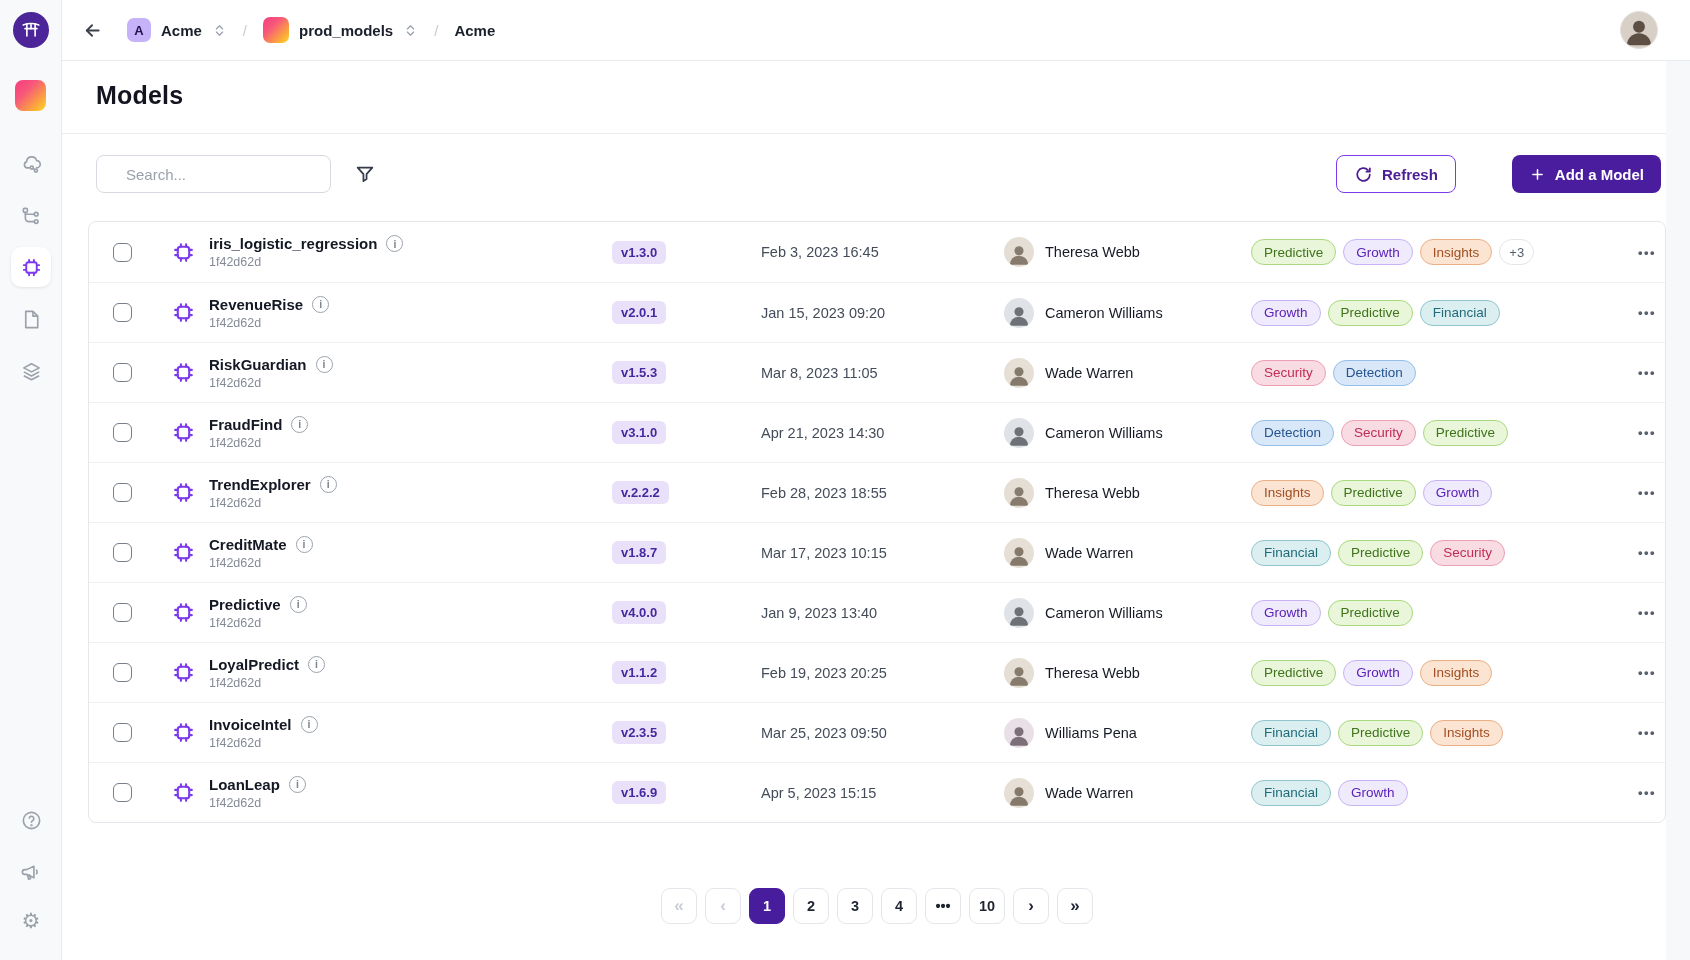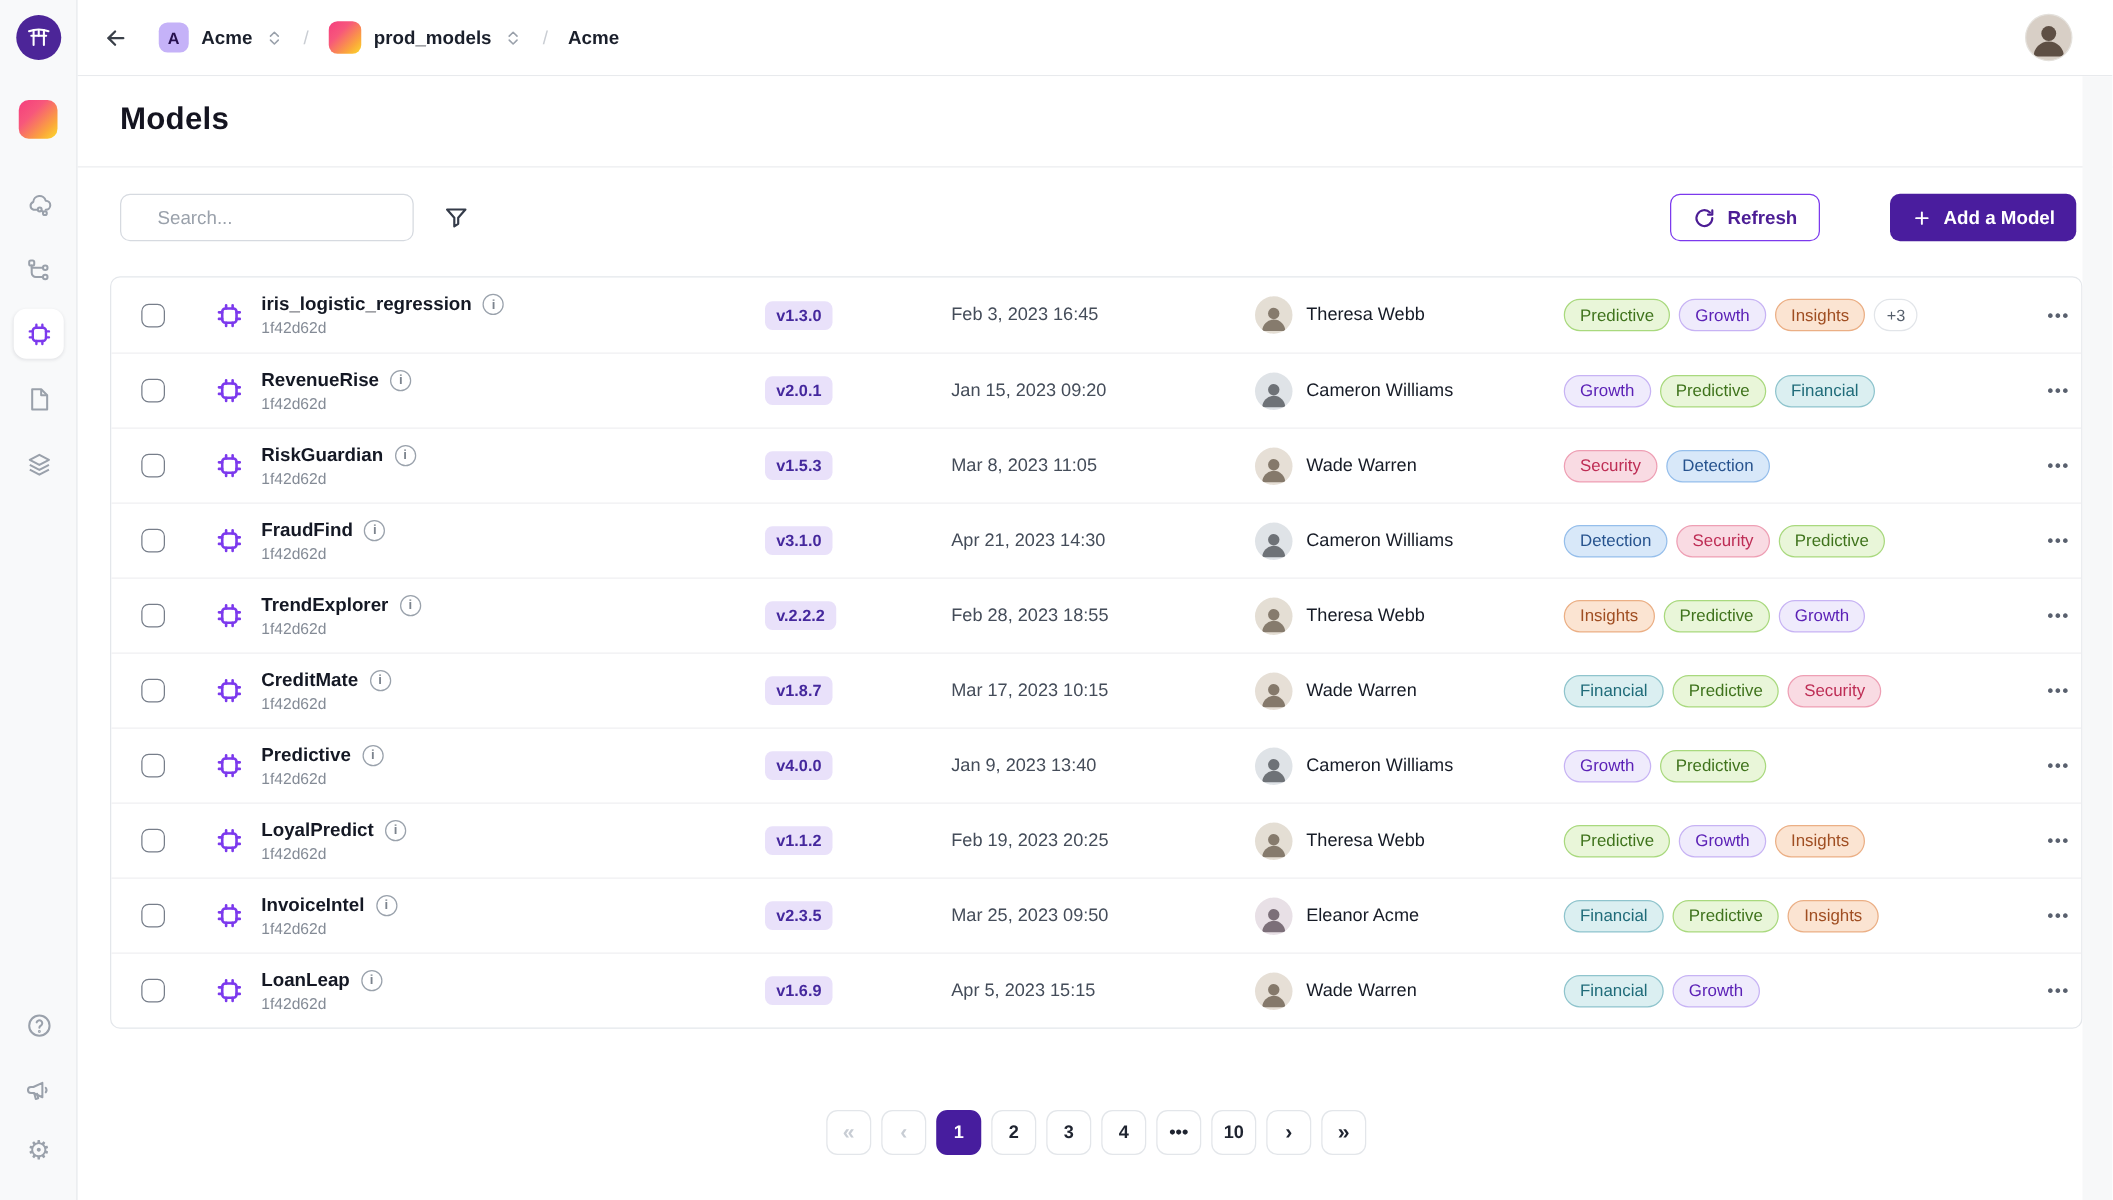--- a/index.html
+++ b/index.html
@@ -579,21 +579,21 @@
               <span class="vpill">v2.3.5</span>
             </div>
     <div class="cell c-upd">Mar 25, 2023 09:50</div>
     <div class="cell c-auth">
       <span class="avatar av3">
         <svg viewBox="0 0 24 24">
                   <circle cx="12" cy="9" r="4.2" fill="currentColor"></circle>
                   <path d="M3.5 22a8.5 8.5 0 0 1 17 0z" fill="currentColor"></path>
                 </svg>
       </span>
-      <span class="aname">Eleanor Acme</span>
+      <span class="aname">Williams Pena</span>
     </div>
     <div class="cell c-tags">
               <span class="tag" style="background: rgb(219, 239, 241); border-color: rgb(143, 196, 205); color: rgb(31, 107, 121);">Financial</span>
               <span class="tag" style="background: rgb(233, 246, 217); border-color: rgb(169, 217, 126); color: rgb(63, 115, 28);">Predictive</span>
               <span class="tag" style="background: rgb(251, 228, 210); border-color: rgb(235, 175, 133); color: rgb(160, 78, 34);">Insights</span>
             </div>
     <div class="cell">
               <span class="dots">•••</span>
             </div>
   </div>

